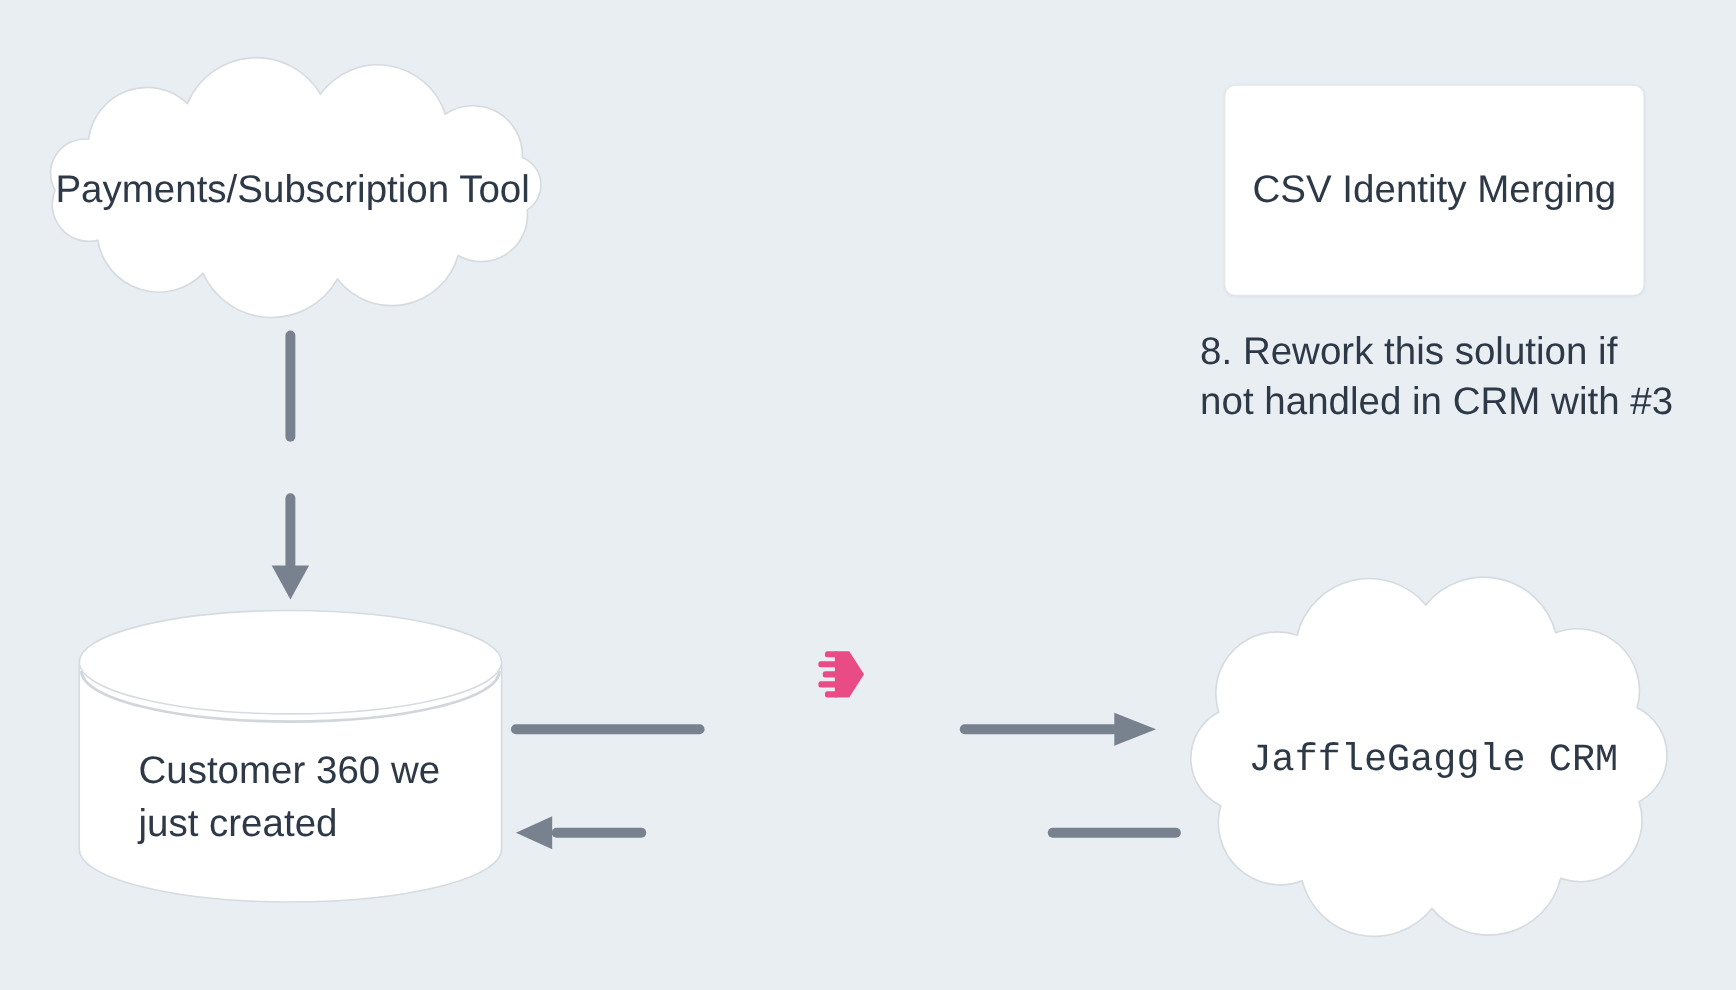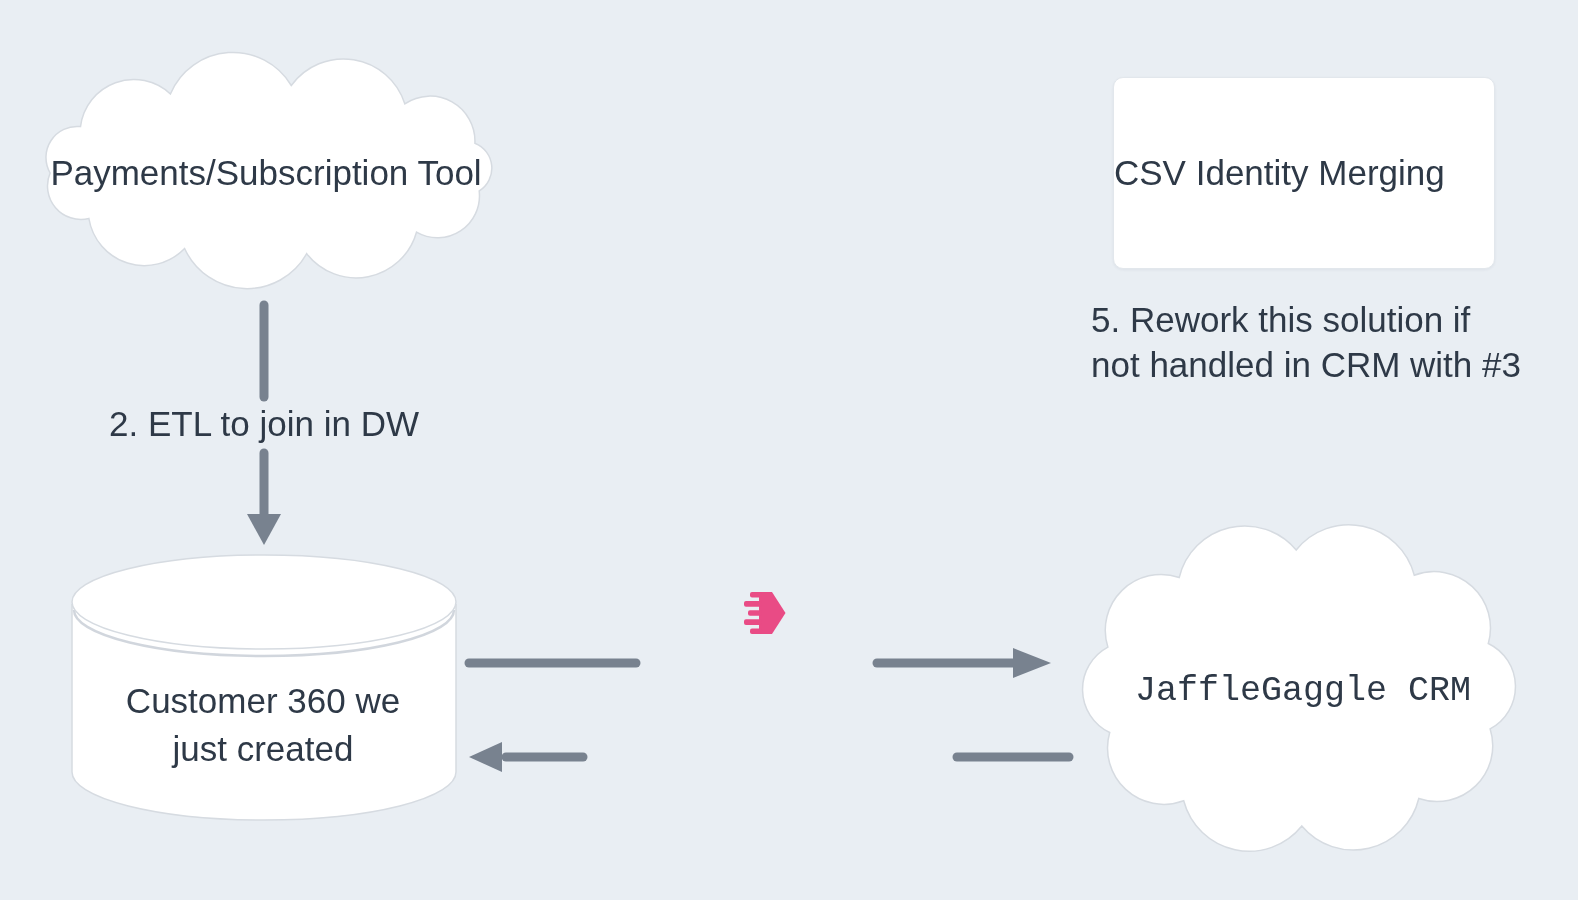--- a/index.html
+++ b/index.html
@@ -19,30 +19,30 @@
   #diagram-svg{position:absolute;left:0;top:0;}
   .node{fill:var(--node-fill);stroke:var(--node-stroke);stroke-width:1.5;}
   .edge-line{stroke:var(--arrow);stroke-width:9;stroke-linecap:round;fill:none;}
   .edge-head{fill:var(--arrow);stroke:none;}
   .rim-shadow{fill:none;stroke:#C9CFD7;stroke-width:2.5;opacity:.85;}
   .logo-part{fill:var(--logo-pink);}
   .diagram-label{
     position:absolute;color:var(--text);font-size:35px;font-weight:500;
     white-space:nowrap;transform:translate(-50%,-50%);line-height:48px;
   }
-  .centered-lines{text-align:center;}
+  .centered-lines{text-align:left;}
   .note-label{
     position:absolute;color:var(--text);font-size:35px;font-weight:500;
     white-space:nowrap;line-height:45px;transform:none;
   }
   .csv-box{
     position:absolute;left:1113px;top:77px;width:380px;height:190px;
     background:var(--node-fill);border:1px solid #E2E7EC;border-radius:10px;
     box-shadow:0 1px 3px rgba(30,40,60,.06);
-    display:flex;align-items:center;justify-content:flex-start;
+    display:flex;align-items:center;justify-content:center;
   }
   .csv-box .diagram-label{position:static;transform:none;}
 </style>
 </head>
 <body>
 
 <div id="stage">
 
   <svg id="diagram-svg" width="1578" height="900" viewBox="0 0 1578 900">
 
@@ -84,25 +84,24 @@
     </g>
   </svg>
 
   <div class="diagram-label" style="left:266px;top:173px;">Payments/Subscription Tool</div>
 
   <div class="csv-box">
     <div class="diagram-label">CSV Identity Merging</div>
   </div>
 
   <div class="note-label" style="left:1091px;top:297px;">
-    <div>5. Rework this solution if</div>
+    <div>8. Rework this solution if</div>
     <div>not handled in CRM with #3</div>
   </div>
 
-  <div class="diagram-label" style="left:264px;top:424px;">2. ETL to join in DW</div>
 
 
 
   <div class="diagram-label centered-lines" style="left:263px;top:725px;">
     <div>Customer 360 we</div>
     <div>just created</div>
   </div>
 
   <div class="diagram-label" style="left:1303px;top:691px;font-family:Liberation Mono, monospace;">JaffleGaggle CRM</div>
 

